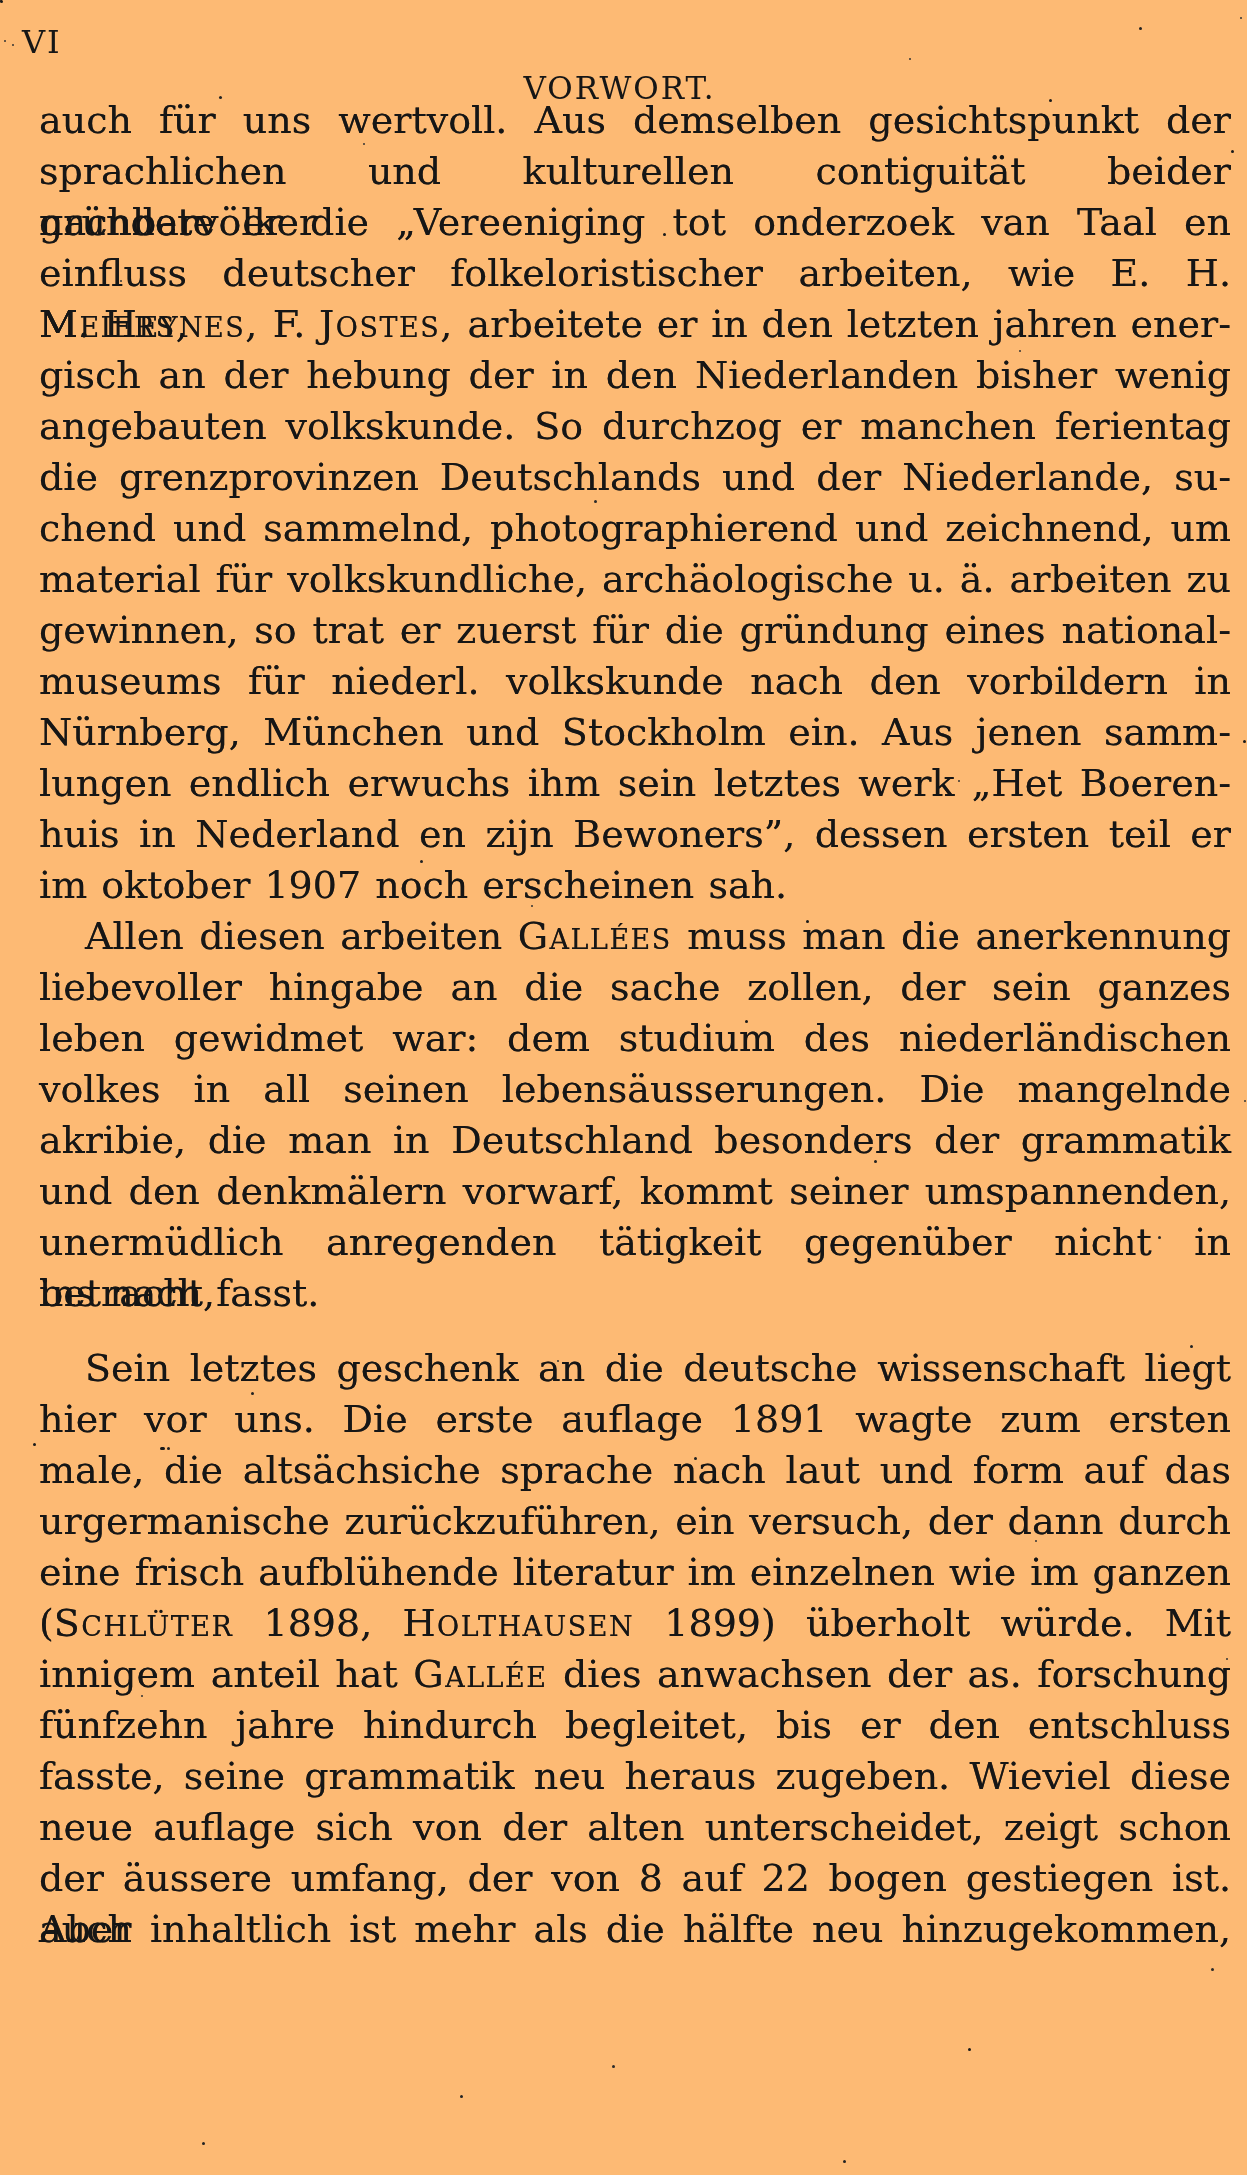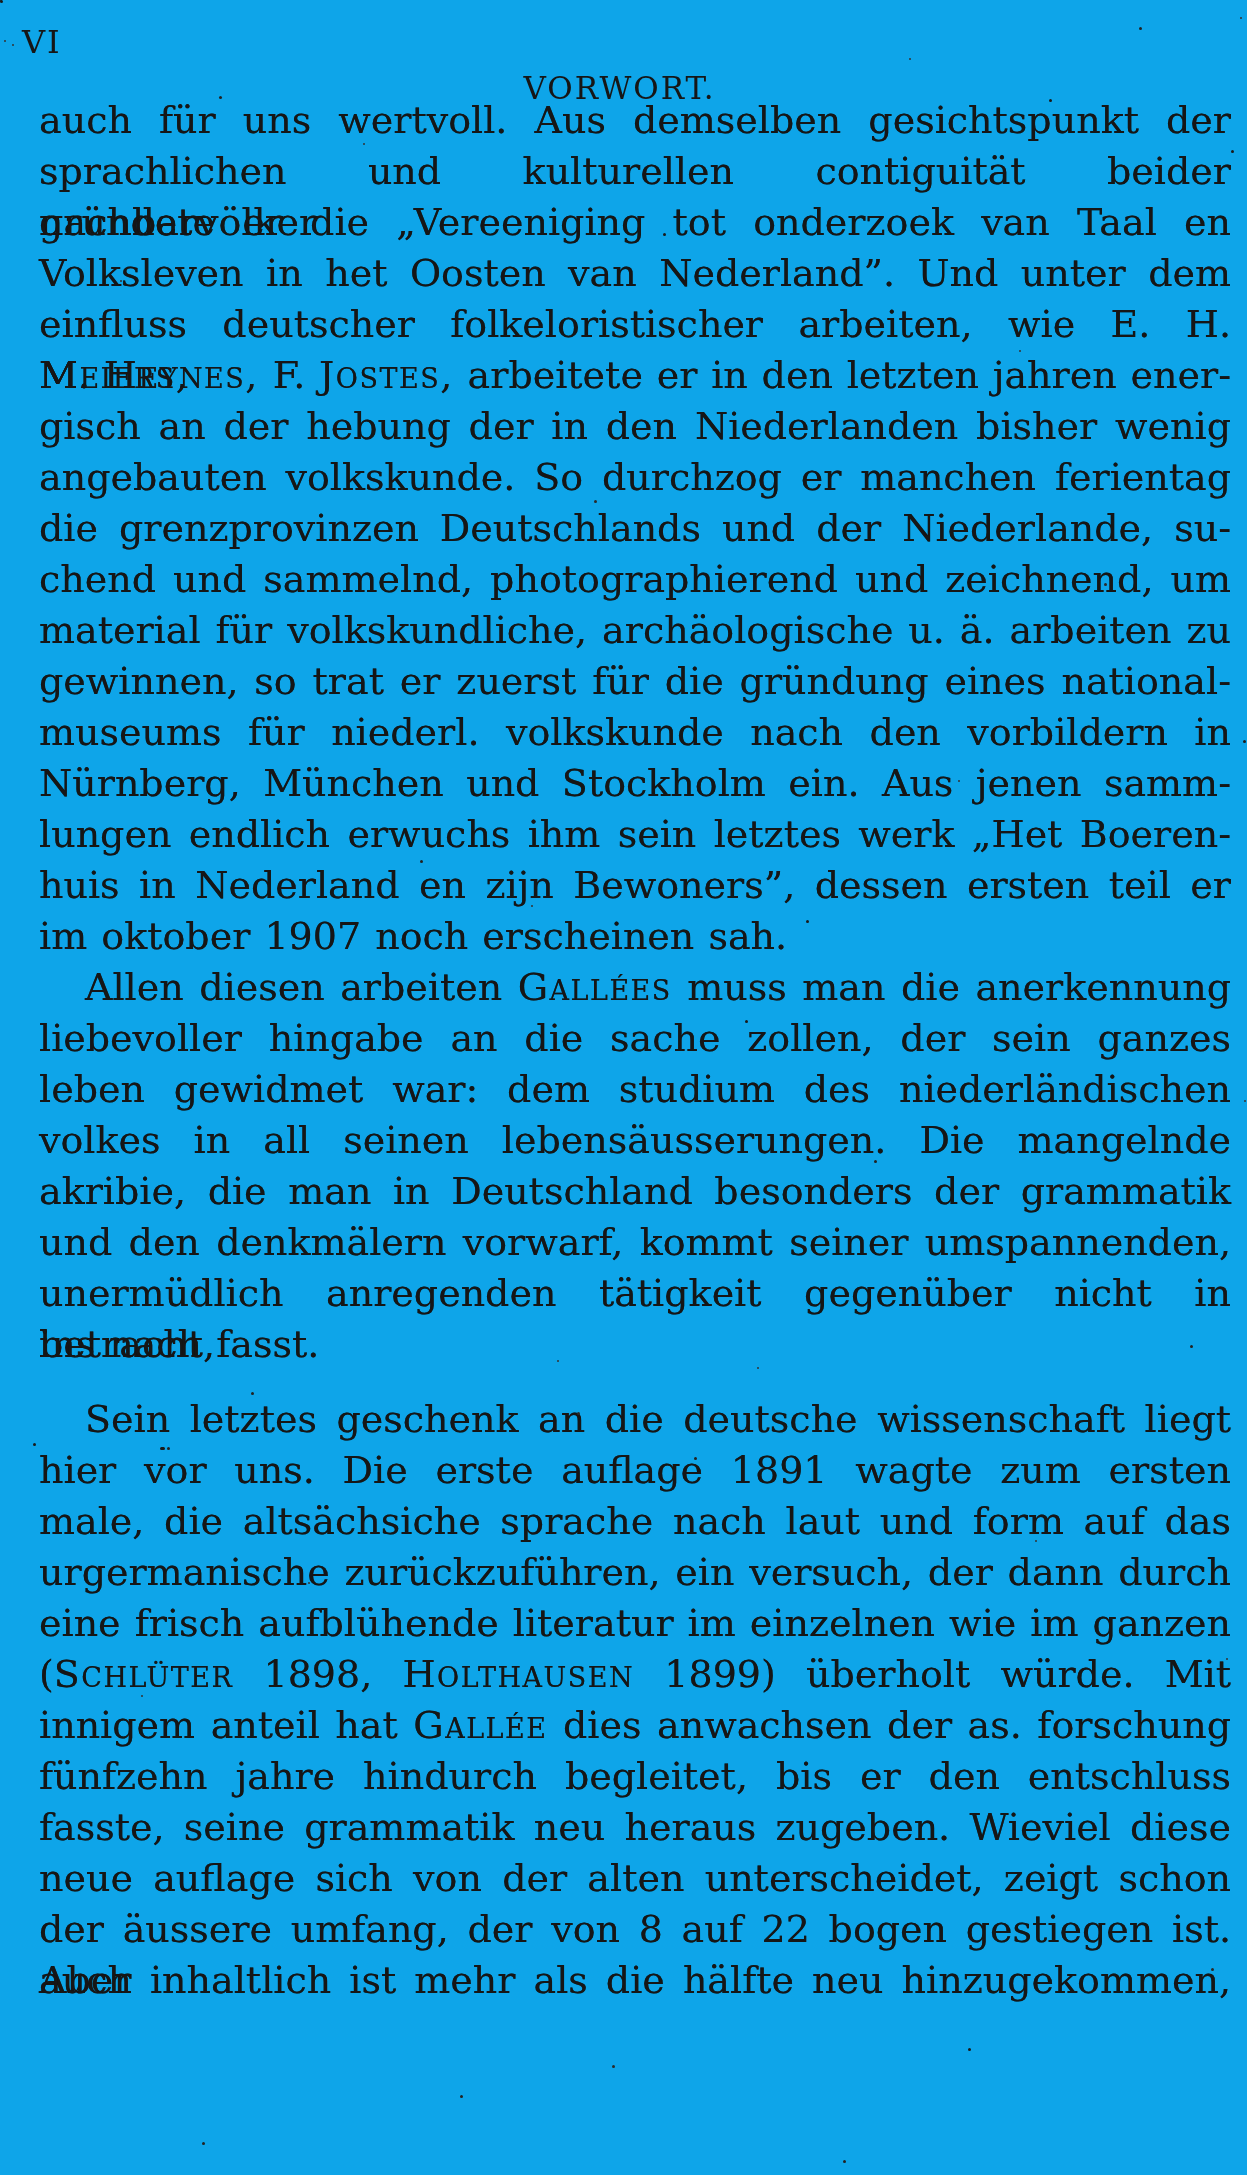--- a/index.html
+++ b/index.html
@@ -1,21 +1,21 @@
 <!DOCTYPE html>
 <html><head>
 <meta charset="utf-8">
 <style>
   html, body { margin: 0; padding: 0; background: #e8e8e4; }
   .page {
     position: relative;
     width: 1247px;
     height: 2175px;
     margin: 0 auto;
-    background: #0ea5e9;
+    background: #fdba74;
     color: #161616;
     font-family: "DejaVu Serif", "Liberation Serif", serif;
     overflow: hidden;
   }
   
   .header { position: absolute; top: 0; left: 0; right: 0; height: 70px; }
   .pagenum {
     position: absolute; left: 22px; top: 26px;
     font-size: 32px; line-height: 32px; letter-spacing: 2px;
   }
@@ -77,21 +77,20 @@
   <div class="header">
     <span class="pagenum">VI</span>
     <span class="running-title">VORWORT.</span>
   </div>
 
   <div class="body-text" id="body-text">
       <div class="para">
         <div class="line">auch für uns wertvoll. Aus demselben gesichtspunkt der</div>
         <div class="line">sprachlichen und kulturellen contiguität beider nachbarvölker</div>
         <div class="line">gründete er die „Vereeniging tot onderzoek van Taal en</div>
-        <div class="line">Volksleven in het Oosten van Nederland”. Und unter dem</div>
         <div class="line">einfluss deutscher folkeloristischer arbeiten, wie E. H. <span class="sc">Meiers,</span></div>
         <div class="line">M. <span class="sc">Heynes,</span> F. <span class="sc">Jostes,</span> arbeitete er in den letzten jahren ener-</div>
         <div class="line">gisch an der hebung der in den Niederlanden bisher wenig</div>
         <div class="line">angebauten volkskunde. So durchzog er manchen ferientag</div>
         <div class="line">die grenzprovinzen Deutschlands und der Niederlande, su-</div>
         <div class="line">chend und sammelnd, photographierend und zeichnend, um</div>
         <div class="line">material für volkskundliche, archäologische u. ä. arbeiten zu</div>
         <div class="line">gewinnen, so trat er zuerst für die gründung eines national-</div>
         <div class="line">museums für niederl. volkskunde nach den vorbildern in</div>
         <div class="line">Nürnberg, München und Stockholm ein. Aus jenen samm-</div>

